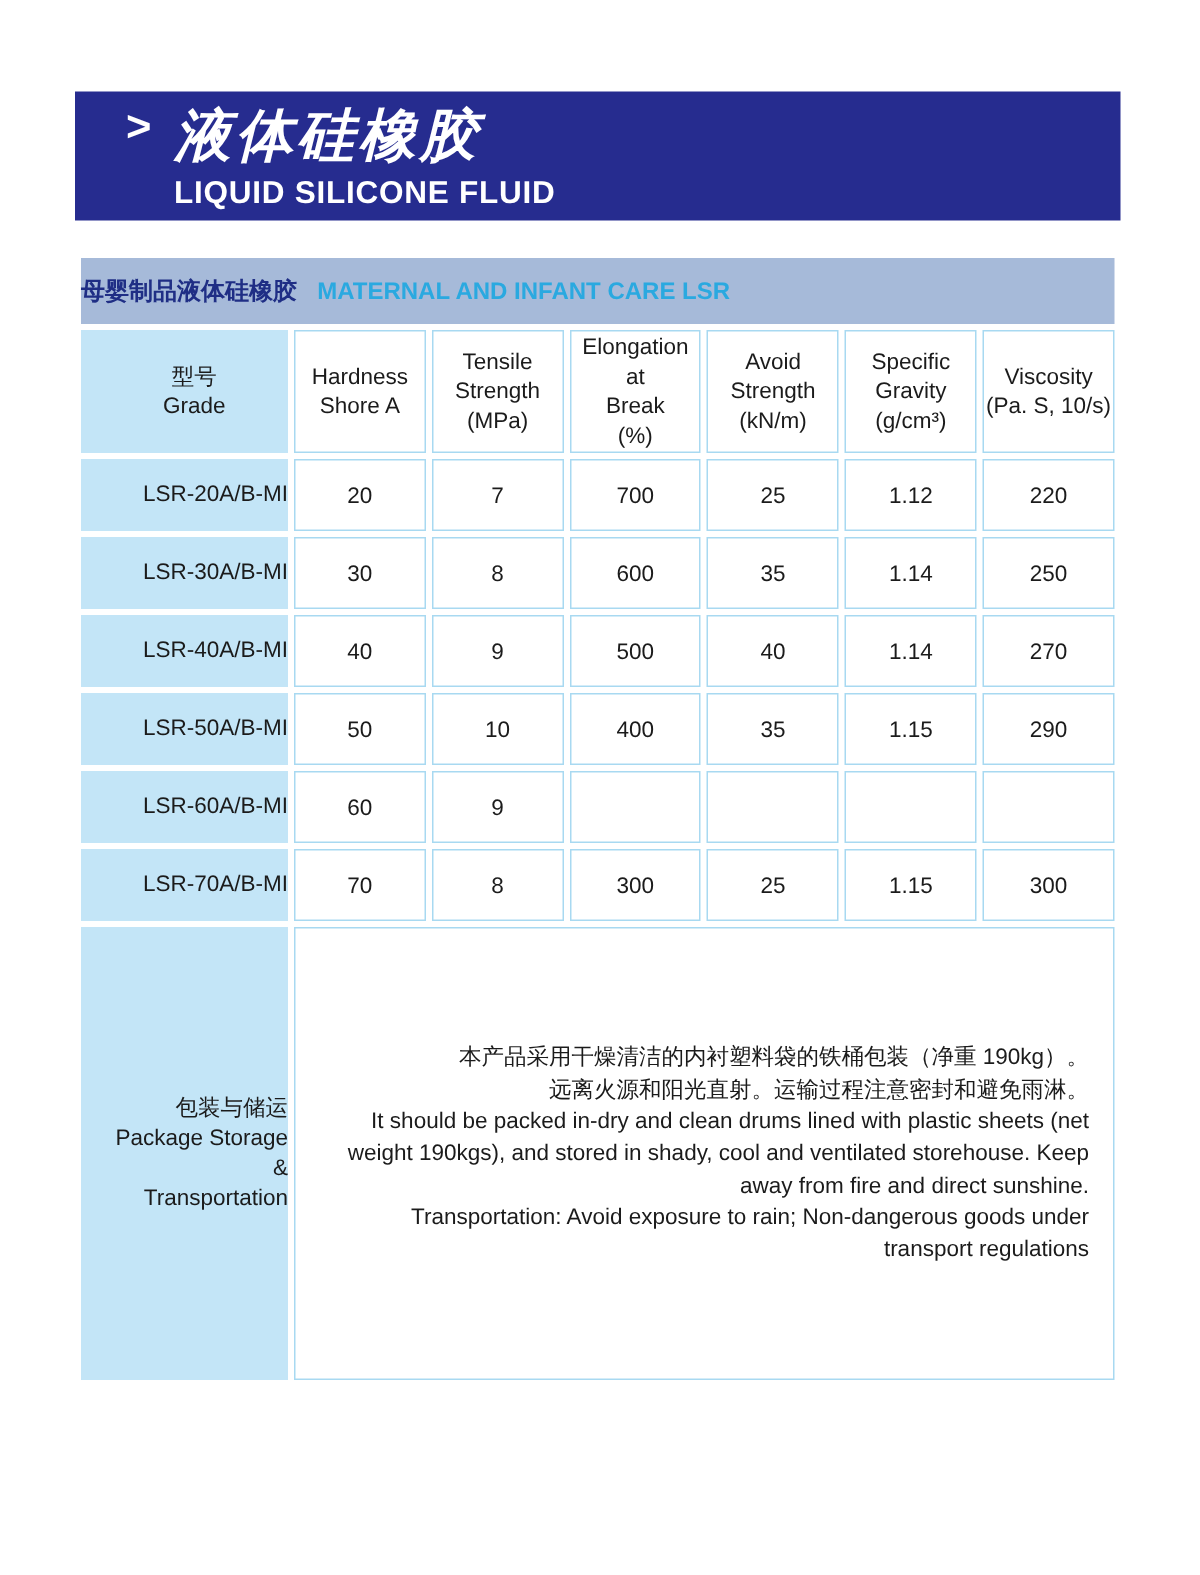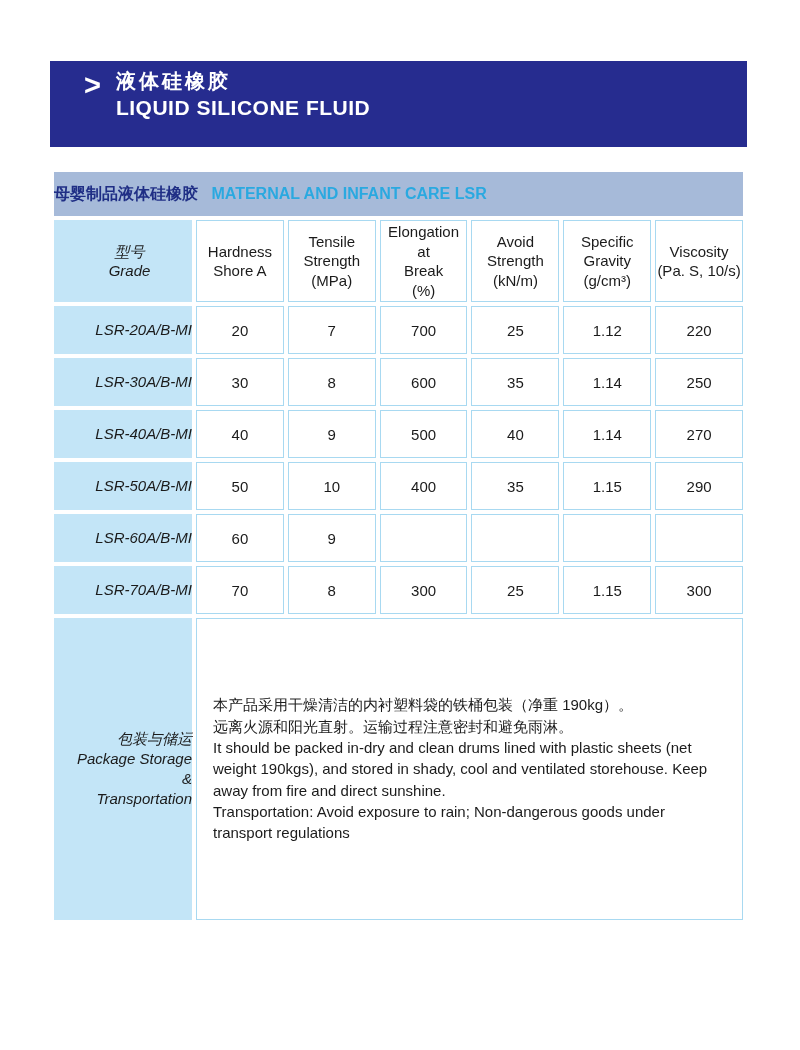--- a/index.html
+++ b/index.html
@@ -13,21 +13,21 @@
 
   
   .banner {
     position: absolute; left: 50px; top: 61px;
     width: 697px; height: 86px;
     background: var(--banner, #262c8f);
     color: #ffffff;
   }
   .banner-inner { display: flex; align-items: flex-start; padding: 9px 0 0 34px; }
   .arrow { font-size: 29px; font-weight: bold; line-height: 1.1; margin-right: 15px; }
-  .banner-zh { font-size: 20px; font-weight: bold; letter-spacing: 3px; line-height: 1.15; }
+  .banner-zh { font-size: 38px; font-weight: bold; letter-spacing: 3px; line-height: 1.15; font-style: italic; }
   .banner-en { font-size: 21px; font-weight: bold; letter-spacing: 0.5px; margin-top: 3px; }
 
   
   .spec-wrap { position: absolute; left: 50px; top: 168px; width: 697px; }
   table.spec {
     width: 697px;
     table-layout: fixed;
     border-collapse: separate;
     border-spacing: 4px;
     font-size: 15px;
@@ -51,21 +51,20 @@
     text-align: center;
     line-height: 1.3;
     vertical-align: middle;
   }
   .grade-col {
     background: var(--left-cell, #c3e5f7) !important;
     border: none !important;
     text-align: right;
     padding-left: 13px;
     line-height: 1.35;
-    font-style: italic;
   }
   td.val {
     background: #ffffff;
     border: 1px solid var(--cell-border, #a8d9f1);
     height: 48px;
     text-align: center;
     vertical-align: middle;
   }
   td.grade-cell { height: 48px; vertical-align: middle; }
   td.proc-label { height: 62px; vertical-align: middle; }
@@ -73,21 +72,21 @@
     background: #ffffff;
     border: 1px solid var(--cell-border, #a8d9f1);
     text-align: left;
     padding-left: 16px;
     vertical-align: middle;
   }
   td.pkg-label { height: 302px; vertical-align: middle; }
   td.pkg-value {
     background: #ffffff;
     border: 1px solid var(--cell-border, #a8d9f1);
-    text-align: left;
+    text-align: right;
     padding: 18px 16px;
     vertical-align: middle;
     line-height: 1.42;
   }
 </style>
 </head>
 <body>
 
 <div class="banner">
   <div class="banner-inner">

